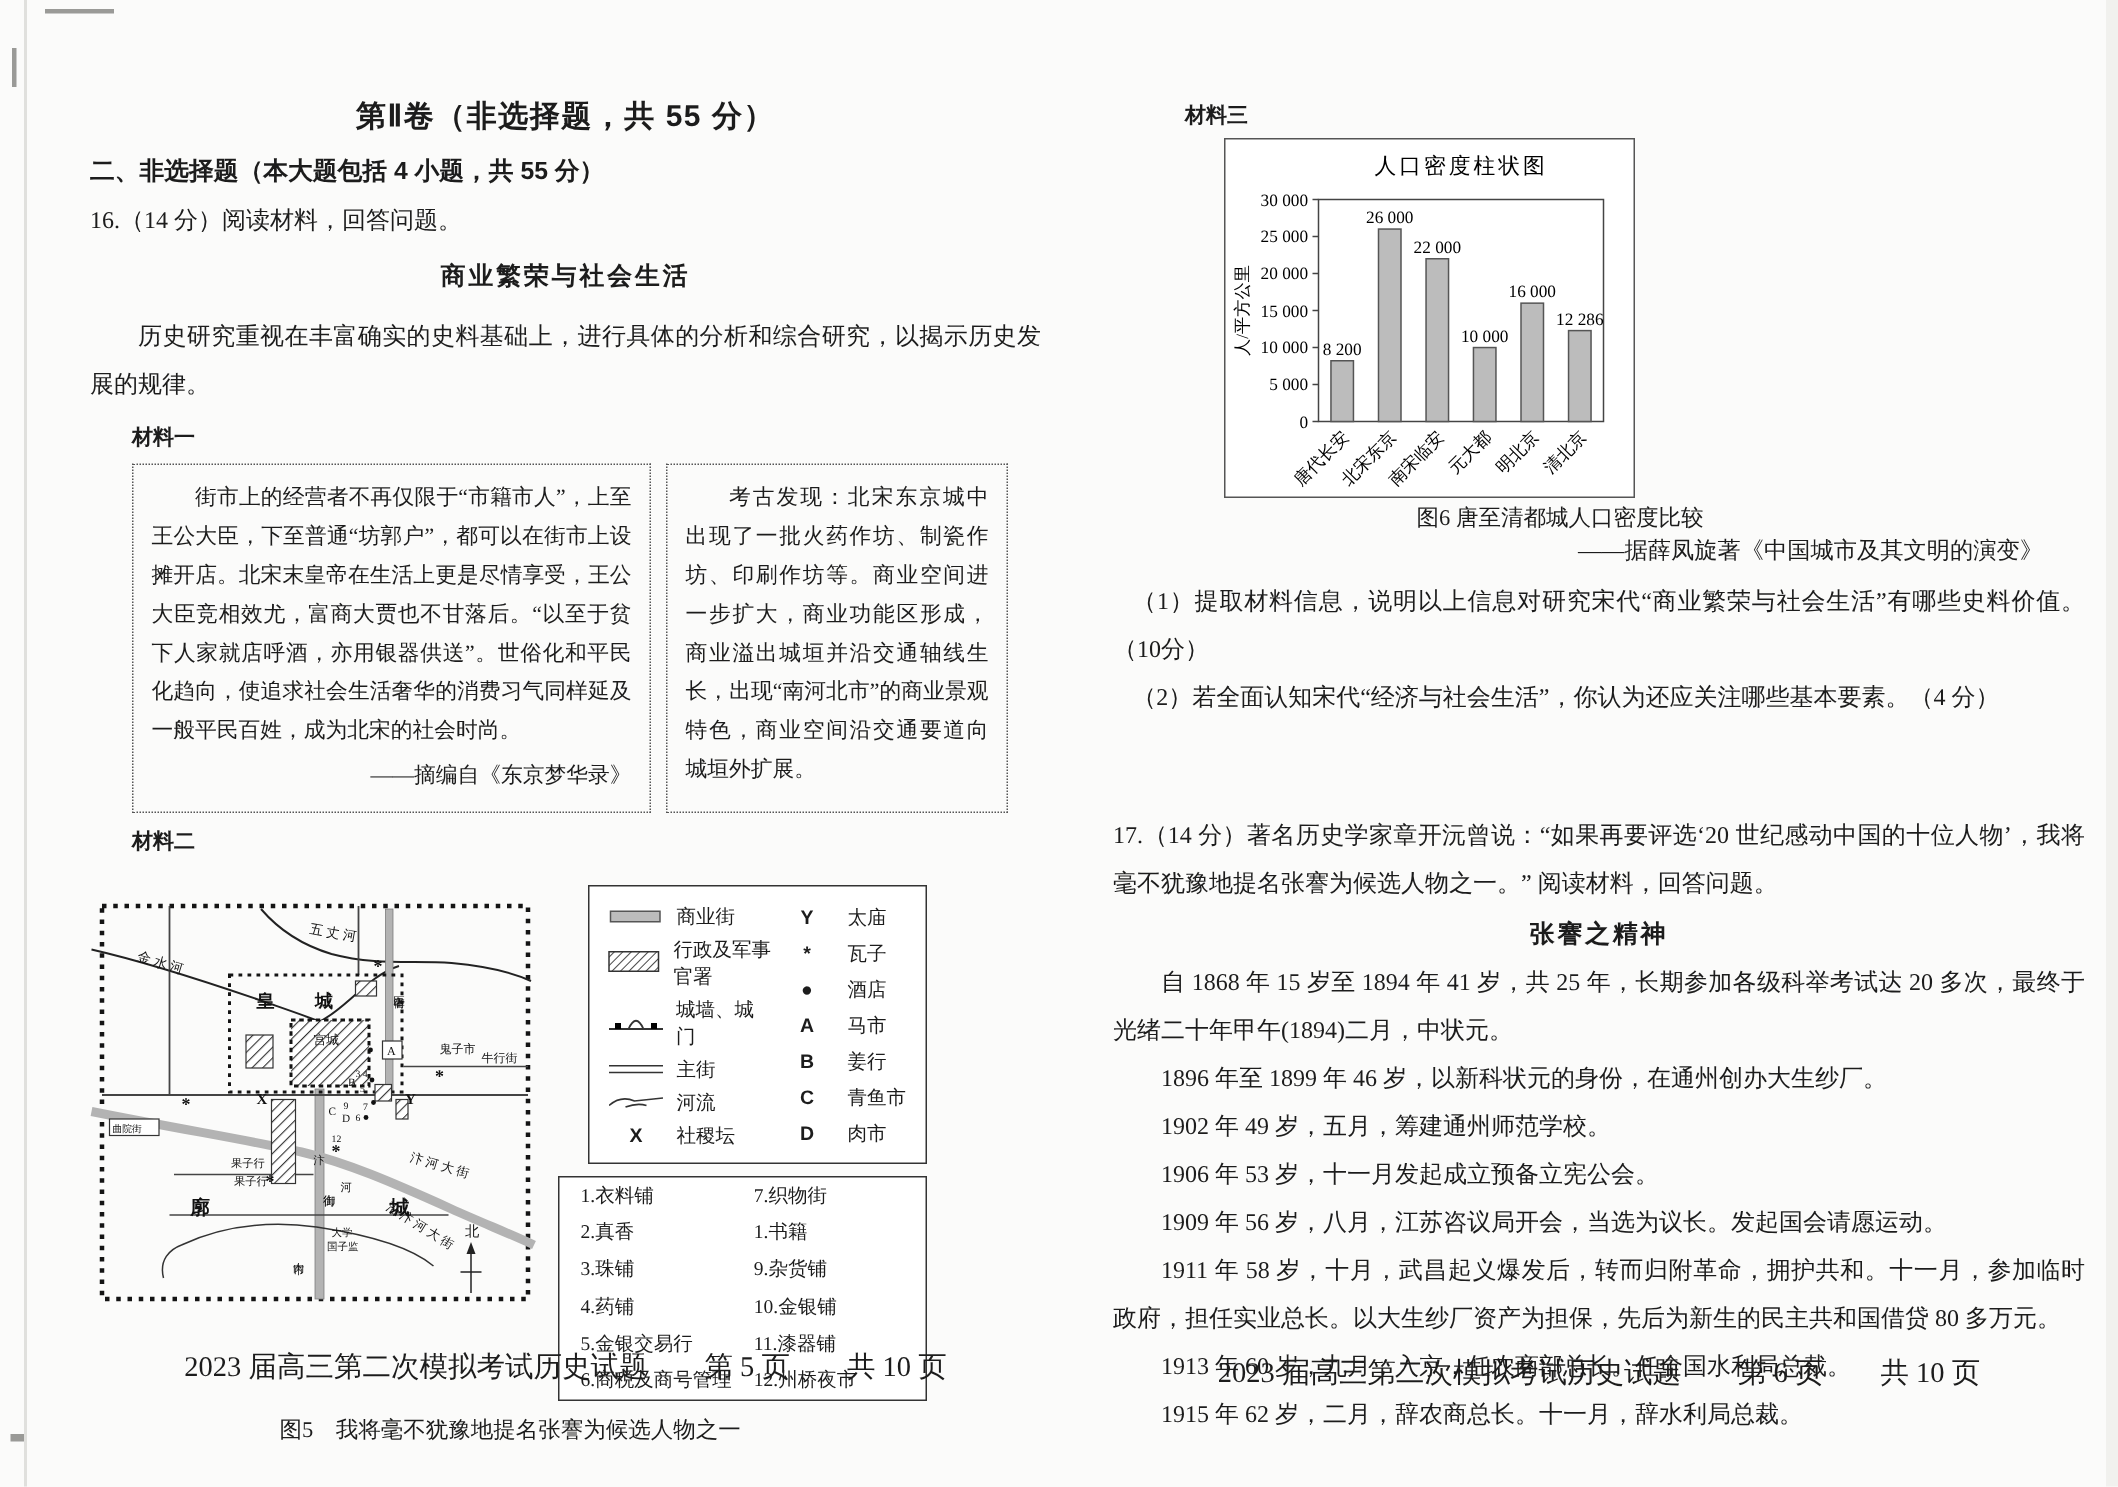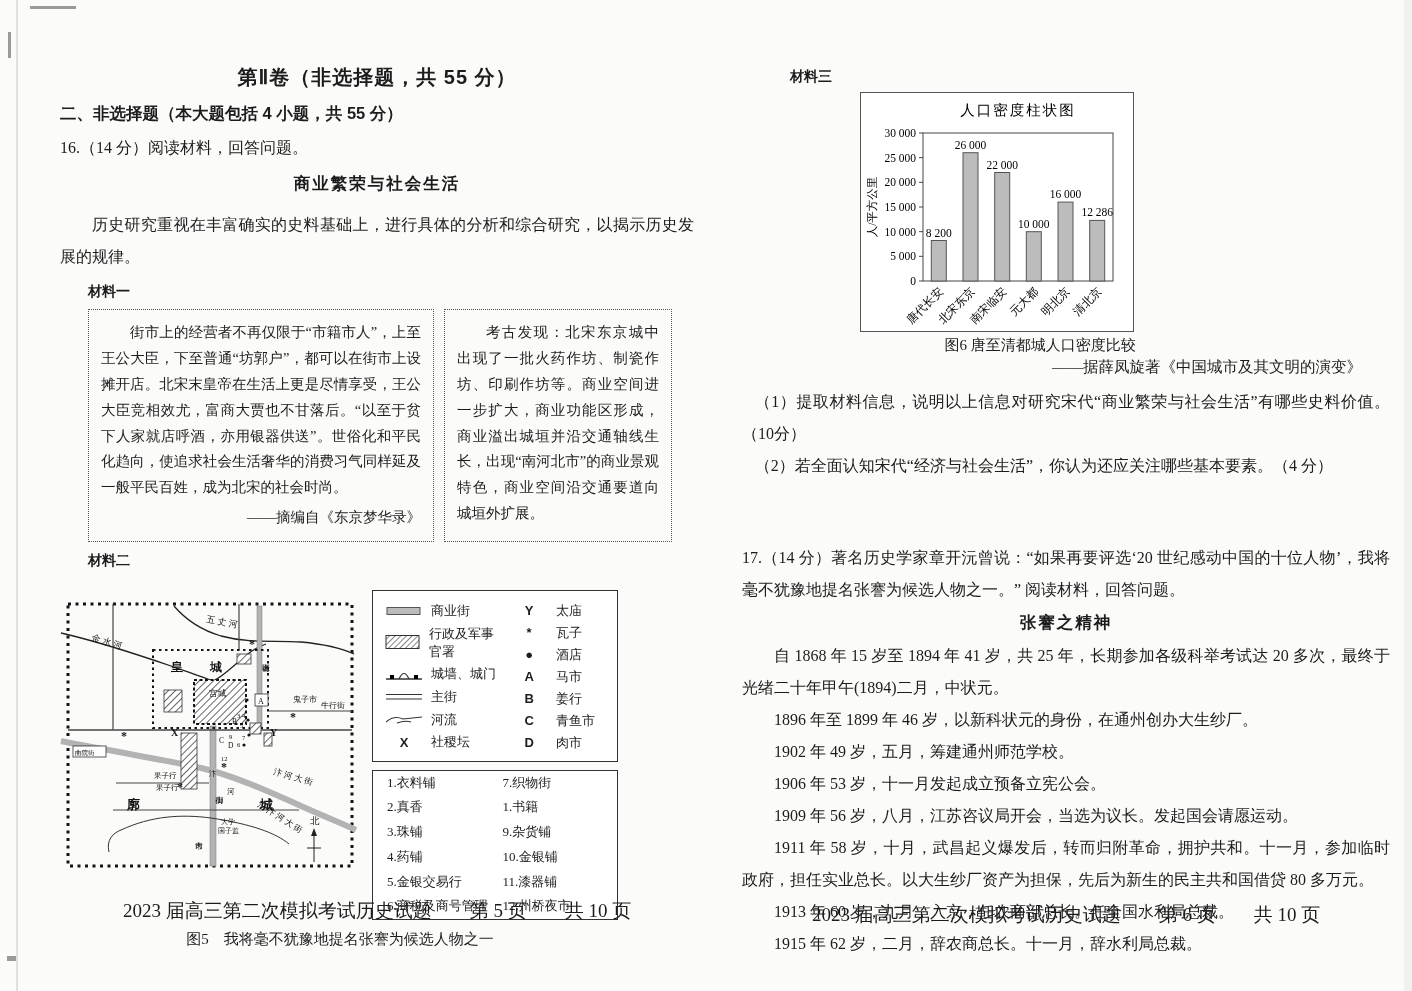--- a/index.html
+++ b/index.html
@@ -22,34 +22,34 @@
   .mat-label{font-family:"Liberation Sans",sans-serif;font-weight:bold;font-size:14px;margin:10px 0 8px 28px;}
   .boxes-row{display:flex;gap:10px;margin-left:28px;}
   .dot-box{border:1.6px dotted #555;padding:10px 12px;font-size:14.5px;line-height:1.78;text-align:justify;}
   .dot-box p{margin:0;text-indent:2em;}
   #mat1-box1{width:202px;}
   #mat1-box2{width:320px;}
   .src-line{text-align:right;font-size:14.5px;margin-top:4px;}
   .figure-area{display:flex;gap:10px;margin-top:6px;}
   .side-col{width:246px;display:flex;flex-direction:column;gap:8px;padding-top:12px;}
   .legend-box,.shops-box{border:1.4px solid #333;background:#fff;}
-  .legend-box{padding:9px 10px 7px 12px;display:flex;gap:4px;}
+  .legend-box{padding:9px 10px 7px 12px;display:flex;gap:4px;margin-left:20px;}
   .lg-col{display:flex;flex-direction:column;justify-content:space-around;}
   .lg-col.left{flex:1.25;}
   .lg-col.right{flex:1;}
   .lg-row{display:flex;align-items:center;gap:8px;font-size:13px;margin:2px 0;}
   .lg-sym{width:38px;display:inline-flex;justify-content:center;align-items:center;}
   .lg-symtxt{font-family:"Liberation Sans",sans-serif;font-weight:bold;font-size:13px;}
   .shops-box{padding:0 14px;display:grid;grid-template-columns:1.15fr 1fr;grid-template-rows:repeat(6,1fr);
              grid-auto-flow:column;font-size:13px;line-height:1.9;}
   .fig-caption{font-size:15px;margin-top:10px;}
   .footer{position:absolute;font-size:19px;text-align:center;}
   #footer-left{left:60px;top:898px;width:634px;}
   #footer-right{left:742px;top:902px;width:648px;}
-  .chart-wrap{margin:6px 0 0 118px;border:1.2px solid #555;width:272px;height:238px;background:#fff;}
+  .chart-wrap{margin:6px 0 0 74px;border:1.2px solid #555;width:272px;height:238px;background:#fff;}
   .chart-caption{width:272px;margin-left:162px;text-align:center;font-size:15px;margin-top:4px;}
   .map-svg text{font-family:"Liberation Serif",serif;fill:#111;}
   .vtext{writing-mode:vertical-rl;text-orientation:upright;}
   .spacer60{height:60px;}
 </style>
 </head>
 <body>
 
 <div id="edge-left"></div>
 <div id="edge-right"></div>

